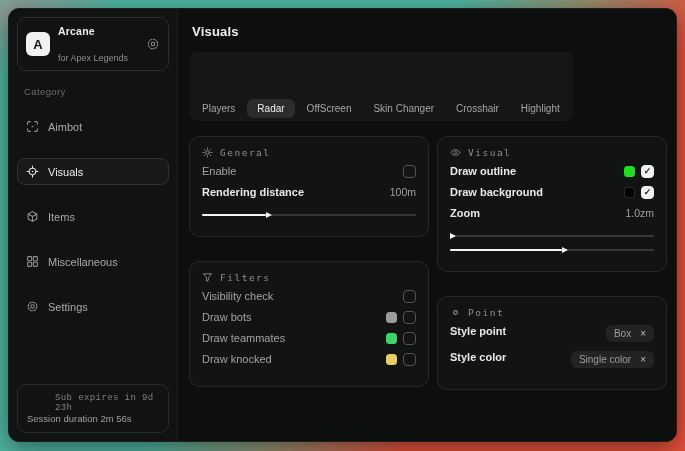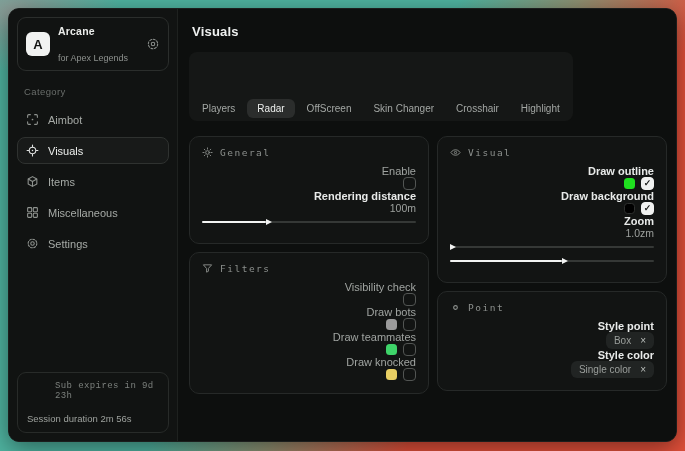--- a/index.html
+++ b/index.html
@@ -18,40 +18,40 @@
   }
   
   .sidebar{ width:169px; flex:none; display:flex; flex-direction:column; padding:8px; border-right:1px solid #1e211f; background:#111312;}
   .brand-card{ border:1px solid #2b2e2c; border-radius:9px; padding:7px 8px; display:flex; align-items:center; gap:8px; }
   .logo{ width:24px; height:24px; border-radius:6px; background:#f1f2f1; color:#121312; font-weight:700; font-size:13px; display:flex; align-items:center; justify-content:center; flex:none;}
   .brand-title{ font-size:10.5px; font-weight:700; color:#eaecea; letter-spacing:.2px;}
   .brand-sub{ font-size:9px; color:#8d918e; margin-top:16px;}
   .brand-gear{ margin-left:auto; color:#8d918e; display:flex;}
   .cat-label{ margin:15px 7px 7px; font-size:9.5px; color:#696d6a; letter-spacing:.4px;}
   .nav{ display:flex; flex-direction:column; }
-  .nav-item{ display:flex; align-items:center; gap:9px; padding:6px 8px; margin:2px 0; border-radius:8px; border:1px solid transparent; color:#a6aaa6; font-size:11px; cursor:pointer;}
+  .nav-item{ display:flex; align-items:center; gap:9px; padding:6px 8px; margin:9px 0; border-radius:8px; border:1px solid transparent; color:#a6aaa6; font-size:11px; cursor:pointer;}
   .nav-item .nicon{ display:flex; color:#8f938f;}
   .nav-item.active{ background:#181a19; border-color:#2f3230; color:#eceeec;}
   .nav-item.active .nicon{ color:#dfe1e0;}
   .side-spacer{ flex:1; }
   .footer-card{ border:1px solid #282b29; border-radius:9px; padding:8px 9px;}
   .footer-line1{ font-family:Liberation Mono, monospace; font-size:9px; color:#7c807d; letter-spacing:.4px;margin-left:28px;}
-  .footer-line2{ font-size:9.5px; color:#9da19d; margin-top:12px;}
+  .footer-line2{ font-size:9.5px; color:#9da19d; margin-top:0;}
   
   .main{ flex:1; background:#0d0f0e; padding:13px 9px 12px 11px; display:flex; flex-direction:column;}
   .main-title{ font-size:13px; font-weight:700; color:#eef0ef; letter-spacing:.2px; margin:2px 0 0 3px;}
   .tabs{ margin-top:13px; display:inline-flex; align-self:flex-start; gap:2px; background:#151716; border-radius:8px; padding:3px;}
   .tab{ padding:4px 10px; font-size:10px; color:#a3a7a4; border-radius:6px; cursor:pointer; white-space:nowrap;margin-top:44px;}
   .tab.active{ background:#2b2d2c; color:#edefed;}
   .content{ margin-top:15px; display:flex; gap:8px; align-items:flex-start;}
   .col-left{ width:240px; flex:none;}
   .col-right{ flex:1;}
-  .card{ border:1px solid #262928; background:#121413; border-radius:10px; padding:10px 12px 12px; margin-bottom:8px;}
+  .card{ border:1px solid #262928; background:#121413; border-radius:10px; padding:10px 12px 12px; margin-bottom:24px;}
   .card-header{ display:flex; align-items:center; gap:7px; color:#8c908d; font-family:"DejaVu Sans Mono", monospace; font-size:9.5px; letter-spacing:1.5px; margin-bottom:7px;}
-  .row{ display:flex; align-items:flex-end; min-height:21px; font-size:11px; color:#a0a4a1;flex-direction:column;}
+  .row{ display:flex; align-items:flex-start; min-height:21px; font-size:11px; color:#a0a4a1;}
   .row .lbl{ flex:1;}
   .row .lbl.bold{ color:#e8eae9; font-weight:700;}
   .row .val{ font-size:10.5px; color:#9da19e;}
   .controls{ display:flex; align-items:center; gap:6px;}
   .checkbox{ width:13px; height:13px; border-radius:4px; border:1.5px solid #525553; cursor:pointer;}
   .checkbox.checked{ background:#f0f1f0; border-color:#f0f1f0; color:#141514; font-size:9px; line-height:10px; text-align:center; font-weight:700;}
   .swatch{ width:11px; height:11px; border-radius:3.5px; cursor:pointer;}
   .swatch.dark{ border:1px solid #2e302f;}
   .slider{ height:9px; margin:3px 0 5px; display:flex; align-items:center; cursor:pointer;}
   .track{ width:100%; height:2px; background:#353836; border-radius:2px; position:relative;}

